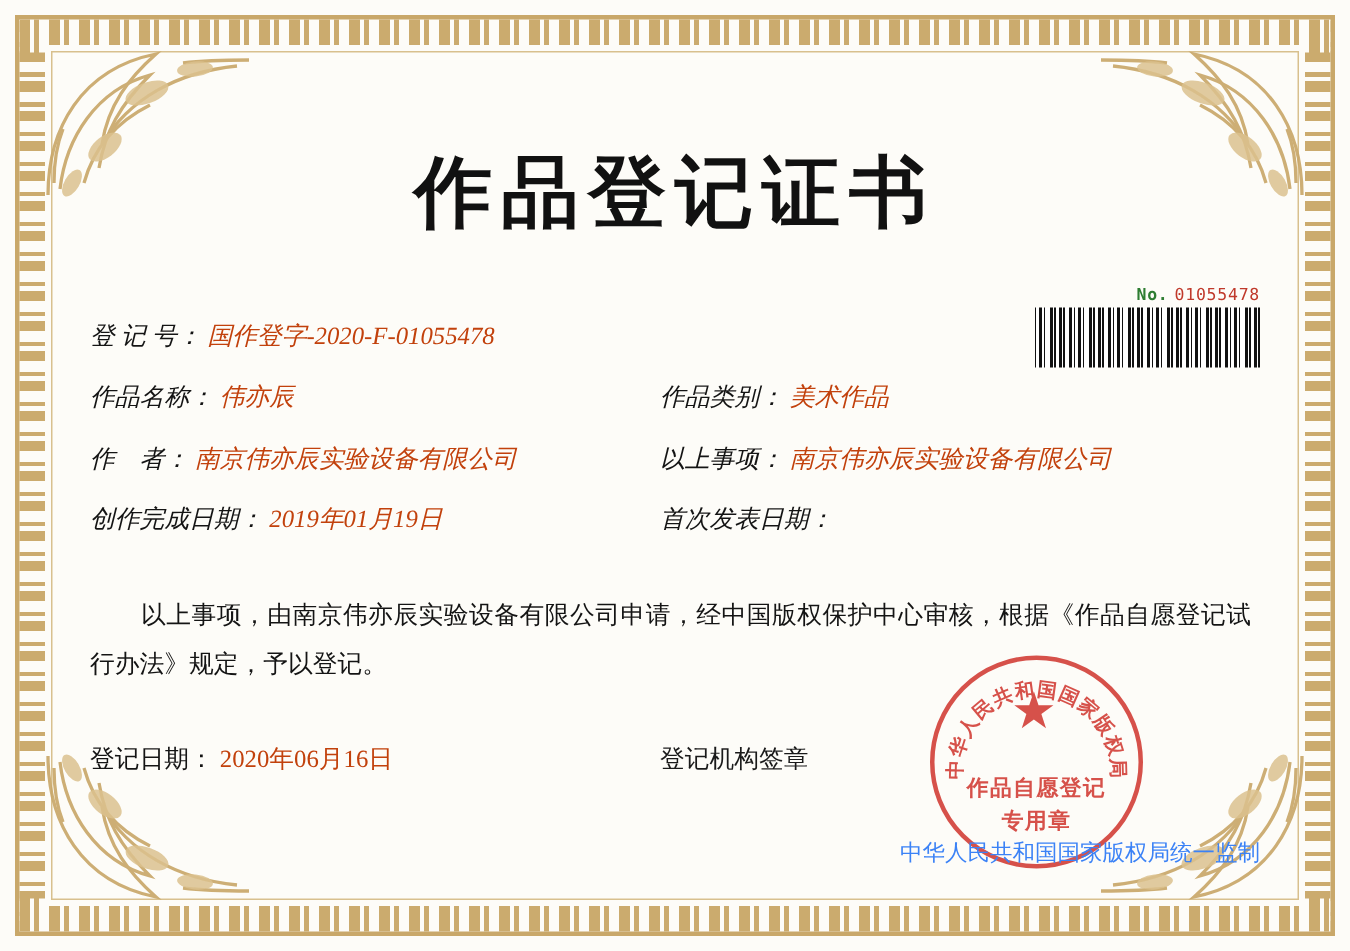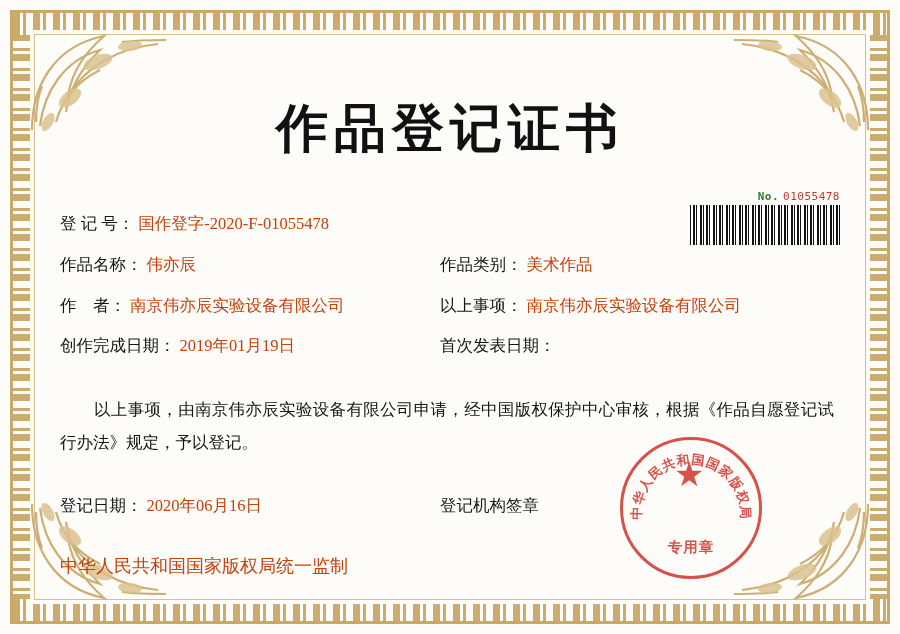--- a/index.html
+++ b/index.html
@@ -111,20 +111,21 @@
   .field-row {
     display: flex;
     align-items: flex-start;
     margin-bottom: 16px;
     font-size: 16.5px;
     line-height: 1.5;
   }
   .field-col {
     display: flex;
     align-items: flex-end;
+    font-style: italic;
   }
   .field-col.left { width: 380px; flex: none; }
   .field-col.right { flex: 1; }
 
   .field-label {
     color: #141414;
     white-space: pre;
   }
   .field-value {
     color: #c2410c;
@@ -235,23 +236,23 @@
     letter-spacing: 1px;
   }
   .seal-line1 { top: 76px; }
   .seal-line2 { top: 98px; }
 
   .bottom-note {
     position: absolute;
     left: 0;
     right: 0;
     bottom: 6px;
-    text-align: left;
-    font-size: 18px;
-    color: #c2410c;
+    text-align: right;
+    font-size: 15px;
+    color: #3b82f6;
   }
 </style>
 </head>
 <body>
 
 <div class="certificate">
 
   <div class="border-outer"></div>
   <div class="border-mask"></div>
   <div class="border-inner-line"></div>
@@ -387,20 +388,21 @@
           <defs>
             <path id="sealArcPath" d="M 18,74 A 50,50 0 0 1 118,74"></path>
           </defs>
           <text text-anchor="middle">
             <textPath href="#sealArcPath" startOffset="50%">中华人民共和国国家版权局</textPath>
           </text>
         </svg>
         <div class="seal-star">
             <span>★</span>
           </div>
+        <div class="seal-line1">作品自愿登记</div>
         <div class="seal-line2">专用章</div>
       </div>
     </div>
 
     <div class="bottom-note">中华人民共和国国家版权局统一监制</div>
 
   </div>
 </div>
 
 </body></html>

